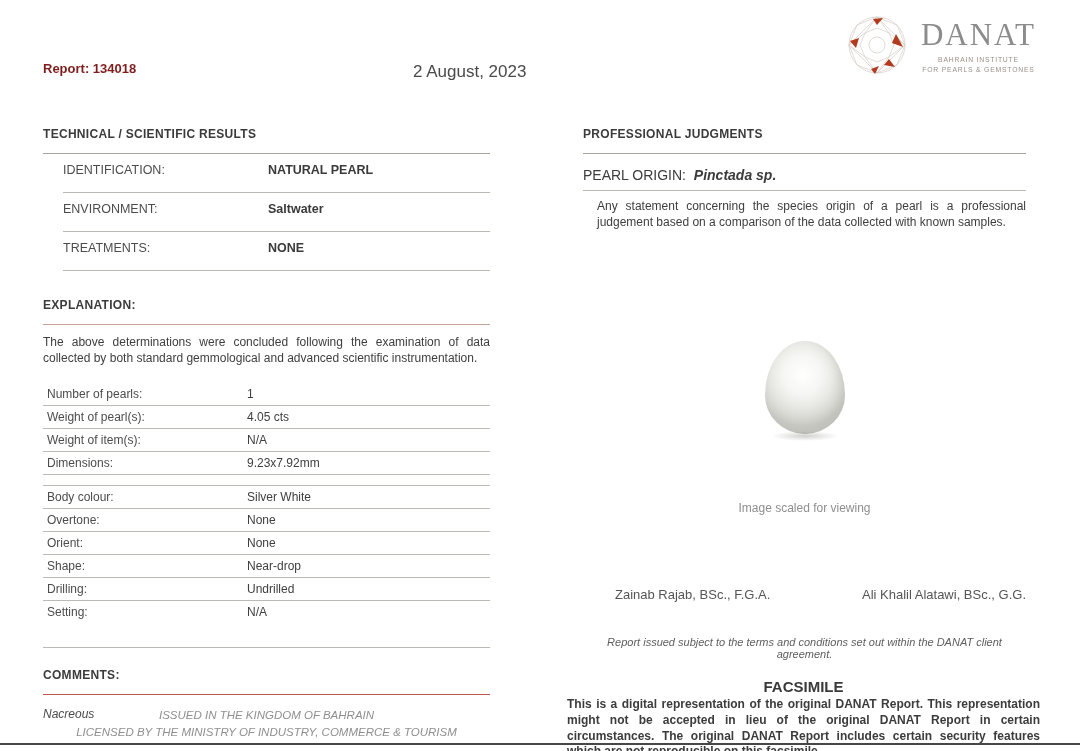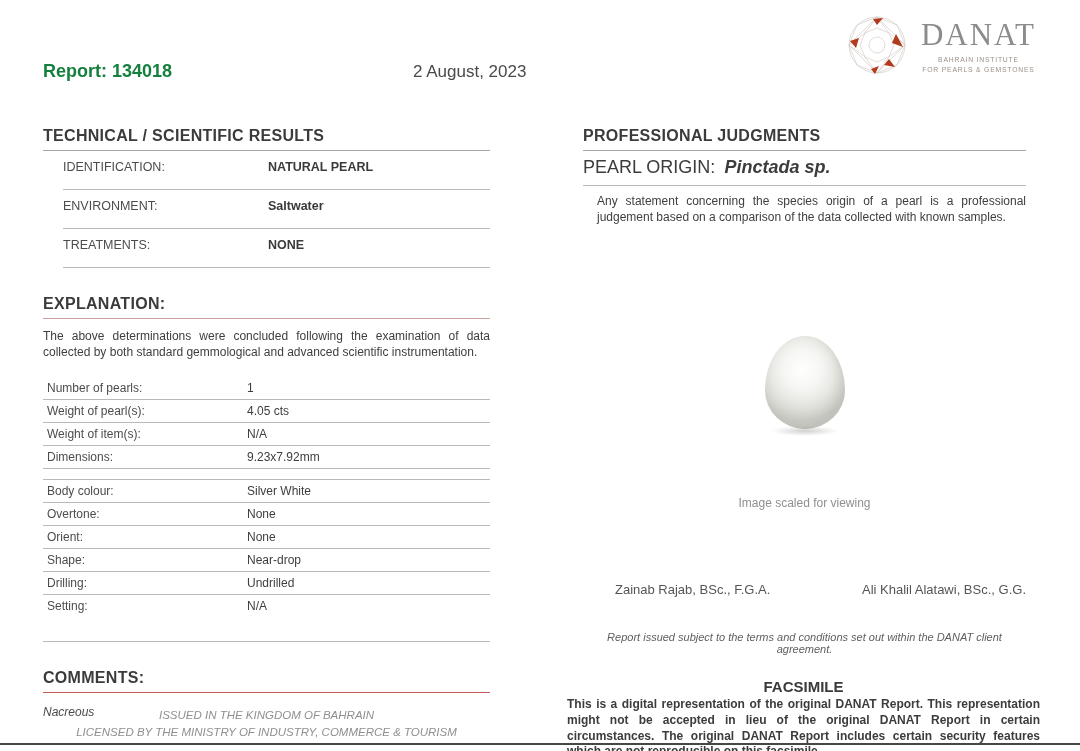--- a/index.html
+++ b/index.html
@@ -1,47 +1,47 @@
 <!DOCTYPE html>
 <html><head>
 <meta charset="utf-8">
 <style>
   html,body { margin:0; padding:0; background:#ffffff; }
   .page {
     position:relative; width:1080px; height:751px; background:#ffffff;
     font-family:"Liberation Sans", sans-serif; color:#3c3c3c; overflow:hidden;
   }
   
-  .report-no { position:absolute; left:43px; top:61px; font-size:18px; font-weight:bold; color:#15803d; }
+  .report-no { position:absolute; left:43px; top:61px; font-size:13px; font-weight:bold; color:#7f1d1d; }
   .report-date { position:absolute; left:413px; top:62px; font-size:17px; color:#4a4a4a; }
   .logo { position:absolute; top:14px; right:44px; display:flex; align-items:center; gap:13px; }
   .logo-text { text-align:center; }
   .logo-name { font-family:"Liberation Serif", serif; font-size:31px; letter-spacing:2px; color:#8c8c8c; line-height:1; }
   .logo-sub { margin-top:5px; font-size:6.8px; letter-spacing:0.8px; color:#9c8f88; line-height:1.5; }
   
   .col-left  { position:absolute; left:43px;  top:127px; width:447px; }
   .col-right { position:absolute; left:583px; top:127px; width:443px; }
-  .sec-title { font-size:16px; font-weight:bold; letter-spacing:0.3px; color:#3b3b3b; padding-bottom:5px; border-bottom:1px solid #a8a5a1; }
+  .sec-title { font-size:12px; font-weight:bold; letter-spacing:0.3px; color:#3b3b3b; padding-bottom:12px; border-bottom:1px solid #a8a5a1; }
   .sec-title.red-rule { border-bottom:1px solid #c8a19b; }
   .sec-title.strong-red-rule { border-bottom:1.5px solid #bf5b52; }
   .kv { display:flex; padding:9px 0 15px; border-bottom:1px solid #bdbab6;margin-left:20px; }
   .kv .k { width:205px; font-size:12.5px; color:#4c4c4c; }
   .kv .v { font-size:12.5px; font-weight:bold; color:#3a3a3a; }
   .para { font-size:12px; line-height:1.36; text-align:justify; color:#3e3e3e; }
   .mini-table { margin-top:16px; }
   .row { display:flex; padding:4px 0 4px 4px; border-bottom:1px solid #bdbab6; }
   .row.no-rule { border-bottom:none; }
   .row .k { width:200px; font-size:12px; color:#4c4c4c; }
   .row .v { font-size:12px; color:#3e3e3e; }
   .group-gap { height:10px; }
   .group2-top { border-top:1px solid #bdbab6; }
   .closing-rule { height:24px; border-bottom:1px solid #bdbab6; }
   .comments-body { margin-top:12px; font-size:12px; font-style:italic; color:#4a4a4a; }
   
-  .origin-row { padding:6px 0 7px; border-bottom:1px solid #bdbab6; font-size:18px; }
+  .origin-row { padding:6px 0 7px; border-bottom:1px solid #bdbab6; font-size:14px;margin-top:7px; }
   .origin-val { font-weight:bold; font-style:italic; margin-left:4px; }
   .judg-note { margin:7px 0 0 14px; }
   .pearl-wrap { margin-top:110px; display:flex; flex-direction:column; align-items:center; }
   .pearl {
     width:80px; height:93px;
     border-radius:50% 50% 50% 50% / 58% 58% 42% 42%;
     background:radial-gradient(ellipse 62% 55% at 47% 36%, #ffffff 0%, #f6f6f4 38%, #e9e9e5 62%, #dbdbd6 82%, #ccccc7 100%);
     box-shadow:inset -4px -6px 10px rgba(160,160,150,0.25);
   }
   .pearl-shadow { width:96px; height:14px; margin-top:-5px;
@@ -162,21 +162,21 @@
           <span class="v">Undrilled</span>
         </div>
         <div class="row no-rule">
           <span class="k">Setting:</span>
           <span class="v">N/A</span>
         </div>
       </div>
       <div class="closing-rule"></div>
     </div>
 
-    <div class="sec-title strong-red-rule" style="margin-top:27px;">COMMENTS:</div>
+    <div class="sec-title strong-red-rule" style="margin-top:20px;">COMMENTS:</div>
     <div class="comments-body">Nacreous</div>
   </div>
 
   <div class="col-right">
     <div class="sec-title">PROFESSIONAL JUDGMENTS</div>
 
     <div class="origin-row">
       <span>PEARL ORIGIN:</span>
       <span class="origin-val">Pinctada sp.</span>
     </div>

